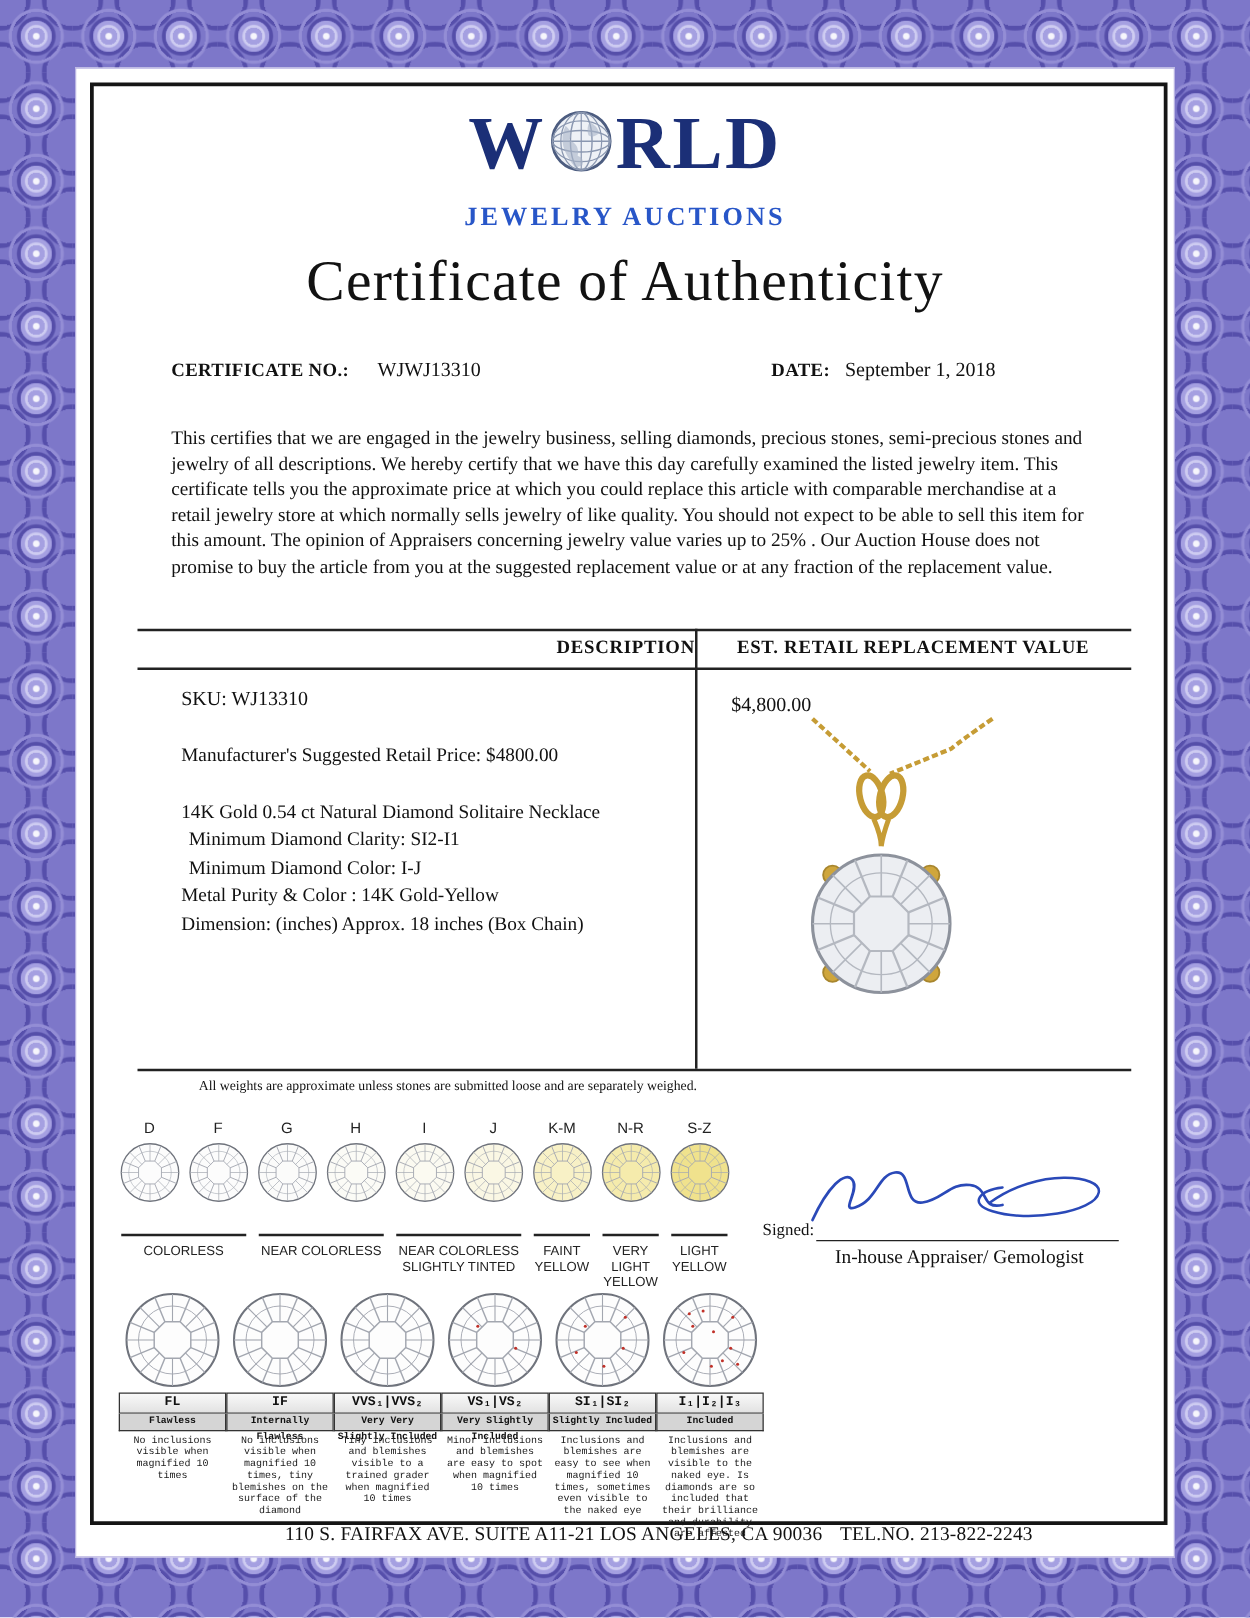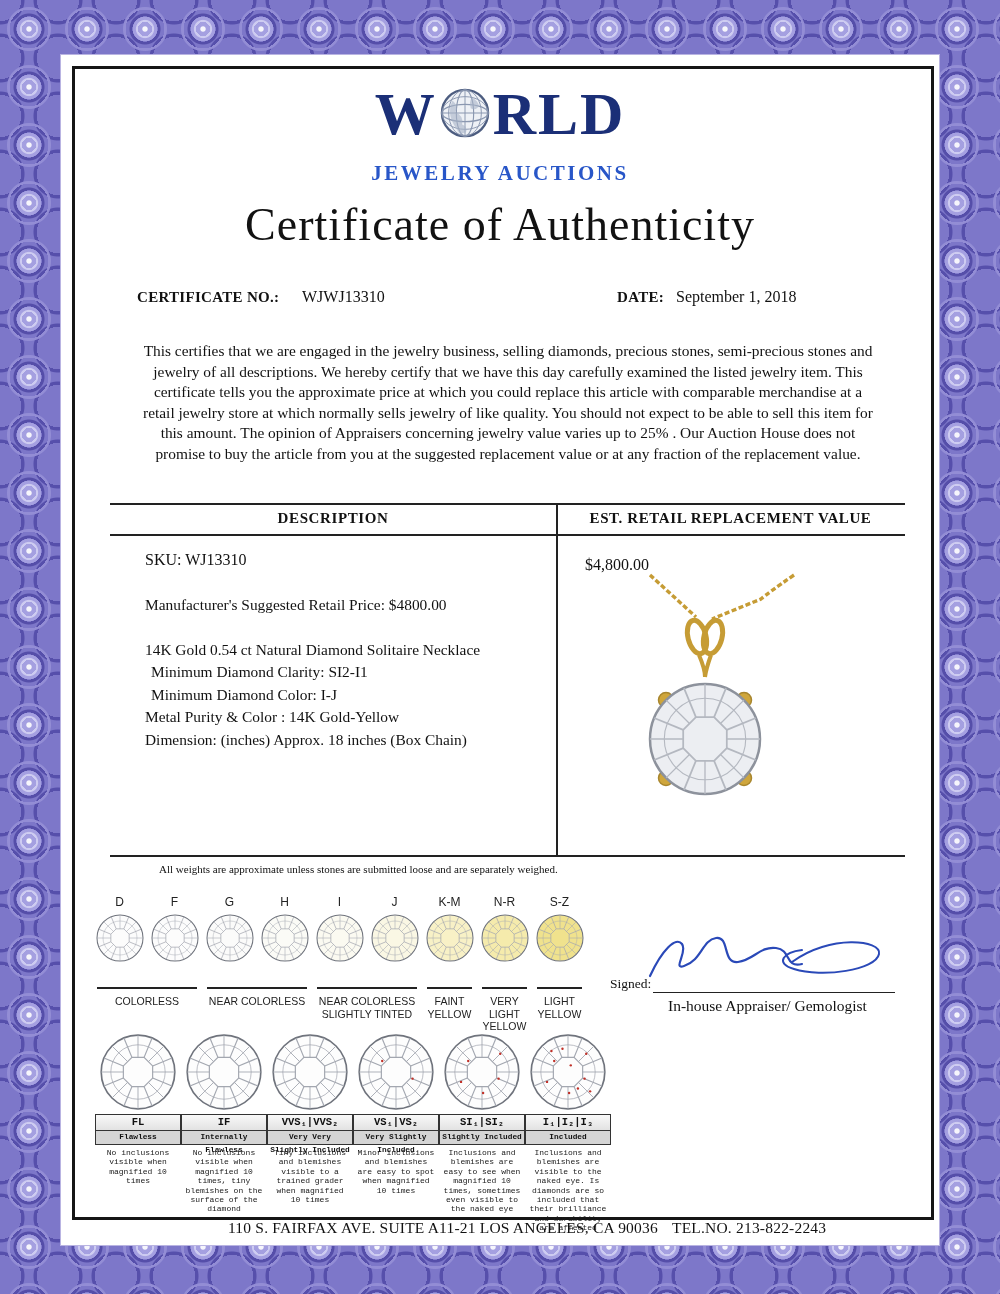--- a/index.html
+++ b/index.html
@@ -32,21 +32,21 @@
     font-weight:bold;font-size:60px;letter-spacing:2px;color:#1b2f77;line-height:1;}
   .logo-word svg{margin:0 1px 2px 1px;}
   .logo-sub{margin-top:17px;font-weight:bold;font-size:21px;letter-spacing:2.5px;color:#2856c8;}
 
   .title{position:absolute;left:0;top:198px;width:1000px;text-align:center;
     font-size:46px;font-weight:400;letter-spacing:1px;color:#121212;}
 
   .m-label{position:absolute;top:289px;font-weight:bold;font-size:15px;letter-spacing:.3px;}
   .m-value{position:absolute;top:288px;font-size:16px;}
 
-  .statement{position:absolute;left:137px;top:341px;width:742px;font-size:15.4px;line-height:20.6px;text-align:center;}
+  .statement{position:absolute;left:137px;top:341px;width:742px;font-size:15.4px;line-height:20.6px;text-align:left;}
 
   .hline{position:absolute;height:1.6px;background:#222;}
   .vline{position:absolute;width:1.6px;background:#222;}
   .th{position:absolute;top:510px;font-weight:bold;font-size:15px;letter-spacing:.6px;text-align:center;}
 
   .sku{position:absolute;left:145px;top:551px;font-size:16px;}
   .msrp{position:absolute;left:145px;top:596px;font-size:15.4px;}
   .desc-lines{position:absolute;left:145px;top:639px;font-size:15.4px;line-height:22.4px;}
   .retail-value{position:absolute;left:585px;top:556px;font-size:16px;}
   .pendant{position:absolute;left:598px;top:573px;}
@@ -114,21 +114,21 @@
 <span class="m-label" style="left:617px">DATE:</span>
 <span class="m-value" style="left:676px">September 1, 2018</span>
 
 <div class="statement">This certifies that we are engaged in the jewelry business, selling diamonds, precious stones, semi-precious stones and jewelry of all descriptions.  We hereby certify that we have this day carefully examined the listed jewelry item.  This certificate tells you the approximate price at which you could replace this article with comparable merchandise at a retail jewelry store at which normally sells jewelry of like quality.  You should not expect to be able to sell this item for this amount.  The opinion of Appraisers concerning jewelry value varies up to 25% .    Our Auction House does not promise to buy the article from you at the suggested replacement value or at any fraction of the replacement value.</div>
 
 <div class="hline" style="left:110px;top:503px;width:795px;"></div>
 <div class="hline" style="left:110px;top:534px;width:795px;"></div>
 <div class="vline" style="left:556px;top:503px;height:352px;"></div>
 <div class="hline" style="left:110px;top:855px;width:795px;"></div>
 
-<div class="th" style="left:110px;width:446px;">DESCRIPTION</div>
+<div class="th" style="left:110px;width:446px;text-align:right;">DESCRIPTION</div>
 <div class="th" style="left:556px;width:349px;">EST. RETAIL REPLACEMENT VALUE</div>
 
 <div class="sku">SKU: WJ13310</div>
 <div class="msrp">Manufacturer's Suggested Retail Price: $4800.00</div>
 <div class="desc-lines">
   <div>14K Gold 0.54 ct Natural Diamond Solitaire Necklace</div>
   <div style="padding-left:6px">Minimum Diamond Clarity: SI2-I1</div>
   <div style="padding-left:6px">Minimum Diamond Color: I-J</div>
   <div>Metal Purity &amp; Color : 14K Gold-Yellow</div>
   <div>Dimension: (inches) Approx. 18 inches (Box Chain)</div>

